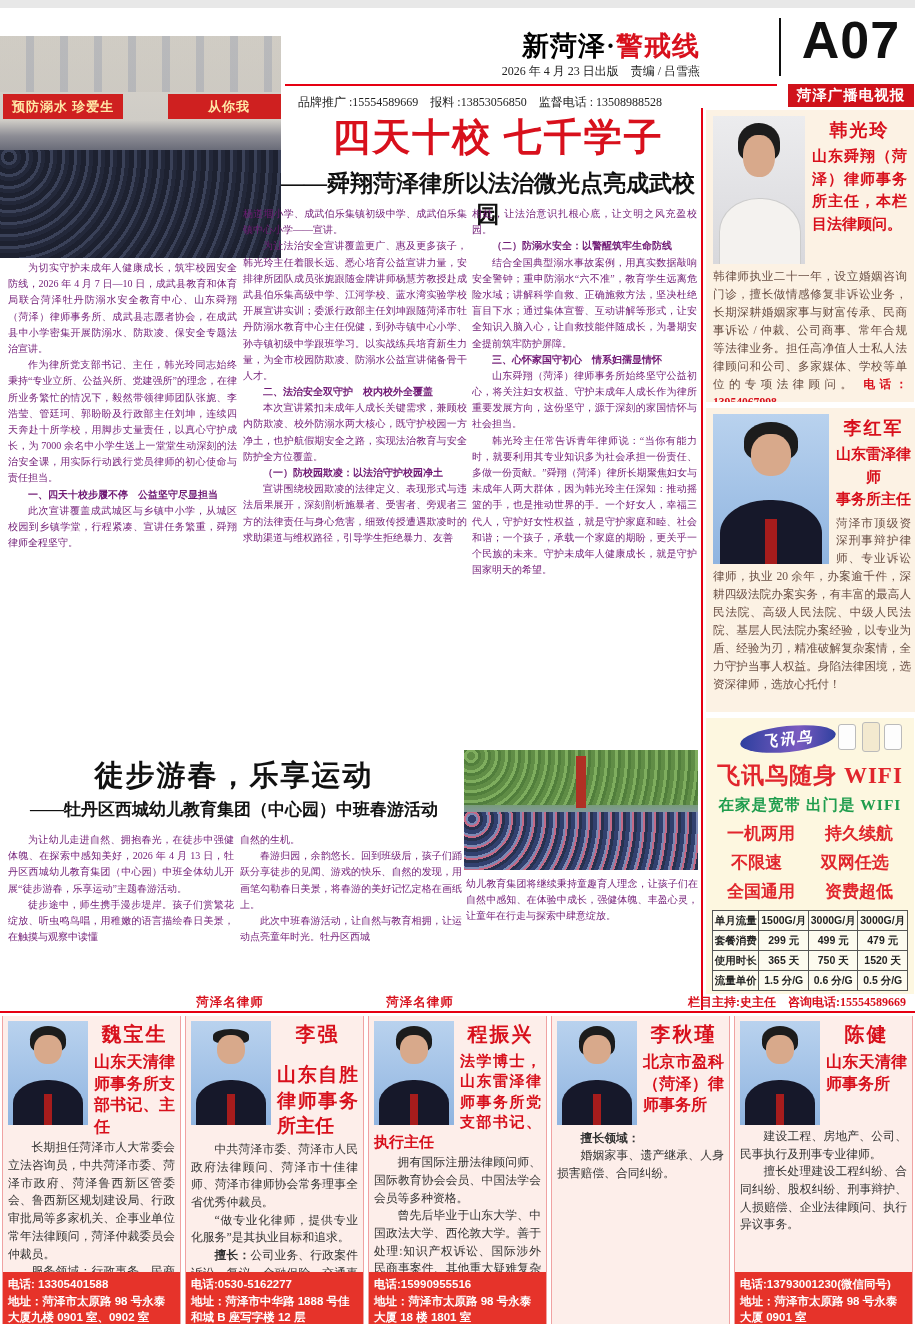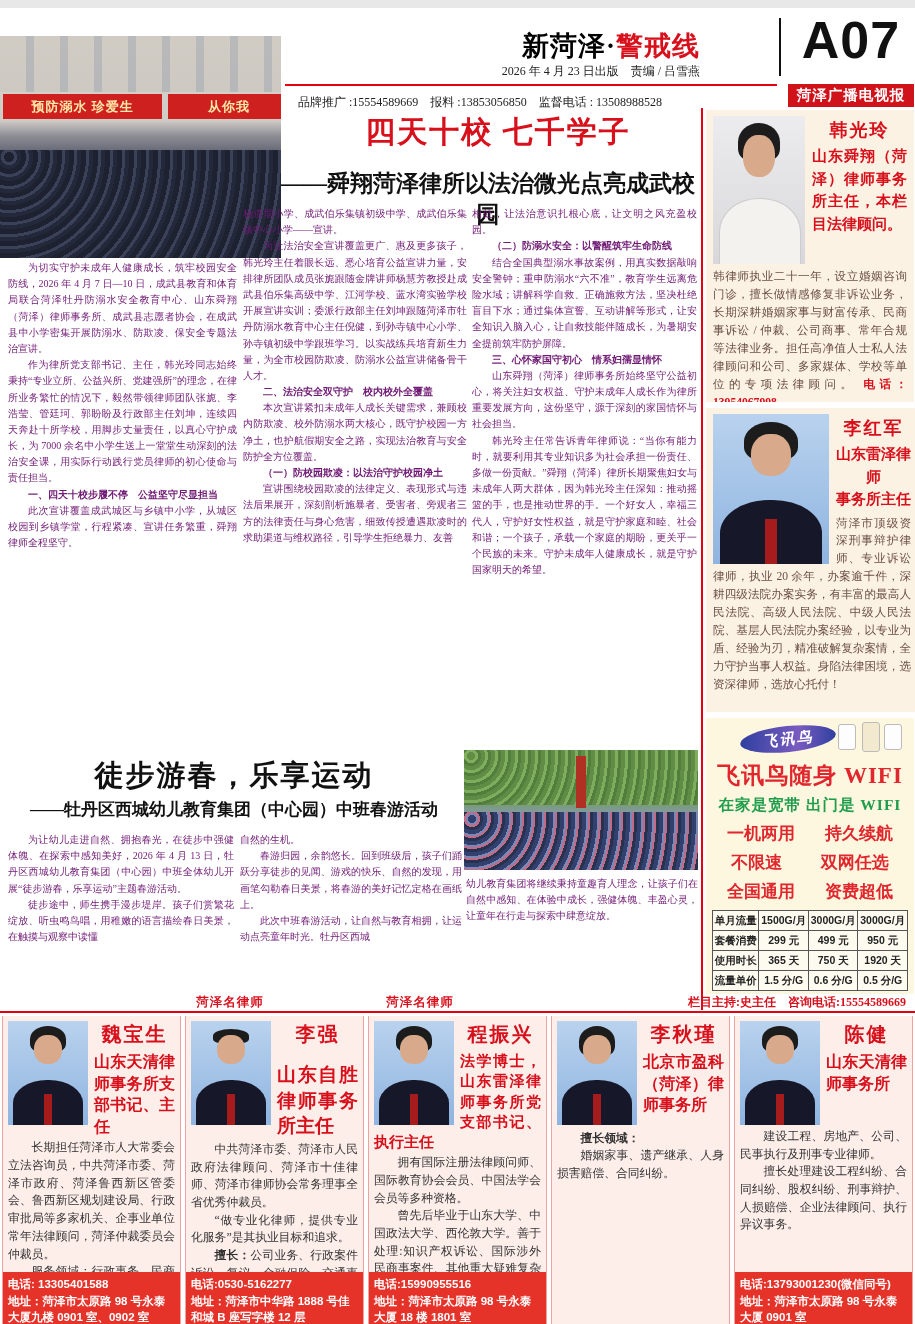--- a/index.html
+++ b/index.html
@@ -19,29 +19,29 @@
          font-size:14.5px;text-align:center;line-height:23px;letter-spacing:1px;}
   .hotline{top:86px;left:298px;width:480px;font-size:12px;color:#222;}
 
   
   .school-photo{top:28px;left:0;width:281px;height:222px;overflow:hidden;
      background:linear-gradient(#d9d5cd 0,#cfccc6 38%,#8d8d95 45%,#3a3f52 60%,#262b3d 100%);}
   .school-photo .windows{position:absolute;top:0;left:0;right:0;height:56px;
      background:repeating-linear-gradient(90deg,#c9c5bd 0 26px,#9fa3ad 26px 34px);opacity:.55;}
   .school-banner{position:absolute;top:58px;height:25px;background:#cf2020;color:#ffe9a8;
      font-weight:bold;font-size:13px;line-height:25px;text-align:center;letter-spacing:1px;}
-  .school-banner.bl{left:3px;width:159px;}
+  .school-banner.bl{left:3px;width:120px;}
   .school-banner.br{left:168px;width:122px;}
   .school-overlay{position:absolute;top:120px;left:0;width:100%;text-align:center;color:#fff;
      font-weight:bold;font-size:15px;letter-spacing:3px;text-shadow:0 1px 3px #000;}
   .school-crowd{position:absolute;left:0;bottom:0;width:100%;height:108px;
      background:repeating-radial-gradient(circle at 9px 7px,#1d2130 0 5px,#3a4158 5px 8px,#23283a 8px 12px);}
 
   
-  .m-title{top:104px;left:296px;width:404px;text-align:center;font-size:30px;font-weight:bold;
+  .m-title{top:104px;left:296px;width:404px;text-align:center;font-size:38px;font-weight:bold;
            color:#d8101c;letter-spacing:2px;}
   .m-subtitle{top:160px;left:276px;width:424px;text-align:center;font-size:23px;font-weight:bold;color:#111;}
   .ncol{font-size:10px;line-height:1.62;text-align:justify;color:#701a75;overflow:hidden;}
   .ncol .p{text-indent:2em;}
   .ncol .cont{text-indent:0;}
   .ncol .h{font-weight:bold;text-indent:2em;}
   .col1{top:252px;left:8px;width:229px;height:483px;}
   .col2{top:198px;left:243px;width:224px;height:537px;}
   .col3{top:198px;left:472px;width:225px;height:537px;}
 
@@ -227,27 +227,27 @@
           <tr>
         <td>单月流量</td>
         <td>1500G/月</td>
         <td>3000G/月</td>
         <td>3000G/月</td>
       </tr>
       <tr>
         <td>套餐消费</td>
         <td>299 元</td>
         <td>499 元</td>
-        <td>950 元</td>
+        <td>479 元</td>
       </tr>
       <tr>
         <td>使用时长</td>
         <td>365 天</td>
         <td>750 天</td>
-        <td>1920 天</td>
+        <td>1520 天</td>
       </tr>
       <tr>
         <td>流量单价</td>
         <td>1.5 分/G</td>
         <td>0.6 分/G</td>
         <td>0.5 分/G</td>
       </tr>
     </tbody>
       </table>
 

